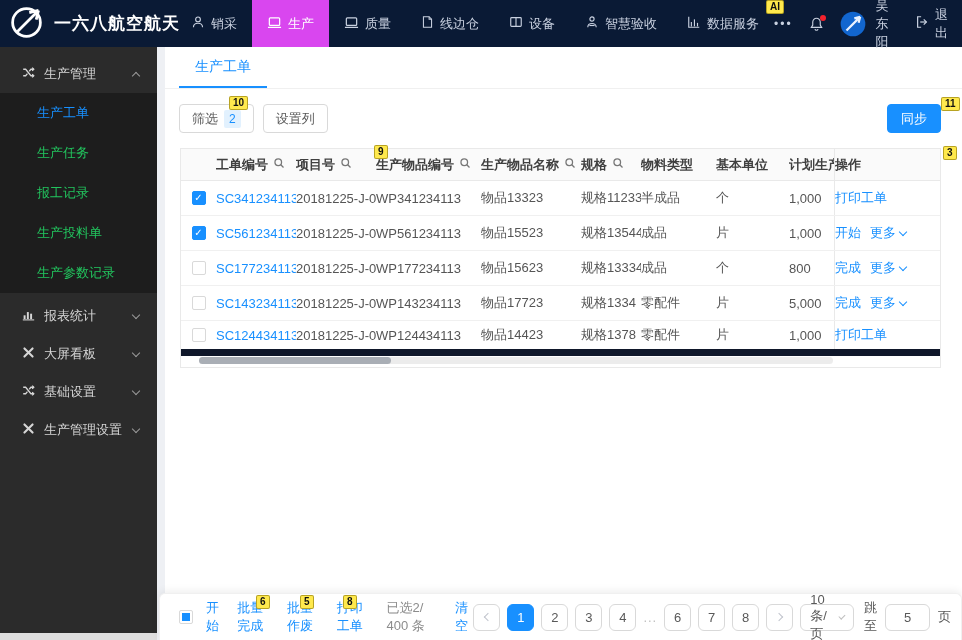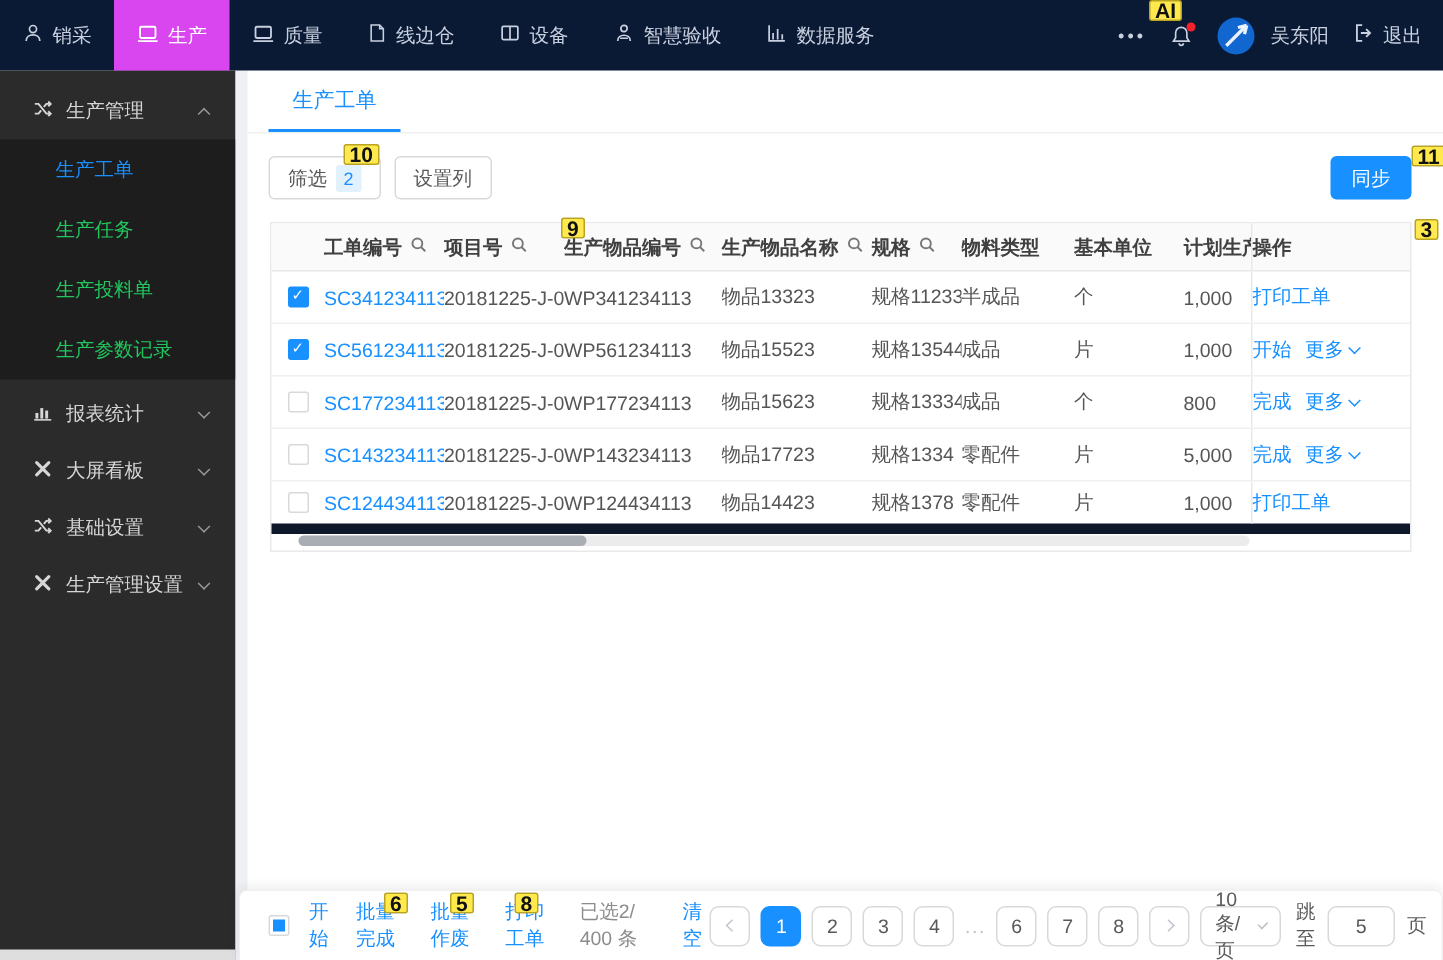--- a/index.html
+++ b/index.html
@@ -86,28 +86,37 @@
   .pbtn.active { background:#1890ff; border-color:#1890ff; color:#fff; }
   .pbtn.arrow { color:#c0c4cc; }
   .pellipsis { color:#bfbfbf; letter-spacing:1px; width:18px; text-align:center; }
   .psel { height:27px; border:1px solid #d9d9d9; border-radius:6px; padding:0 9px; display:flex; align-items:center; gap:7px; color:#595959; cursor:pointer; }
   .psel .chev { color:#bfbfbf; }
   .jump { display:flex; align-items:center; gap:8px; color:#595959; margin-left:3px; }
   .jumpin { width:45px; height:27px; border:1px solid #d9d9d9; border-radius:6px; text-align:center; font-size:13px; color:#595959; font-family:inherit; }
 
   
   .mark { position:absolute; z-index:60; background:#ffe94d; border:1px solid rgba(125,105,0,.55);
-          color:#111; font-size:14px; font-weight:bold; line-height:12px; padding:0 3px; border-radius:2px; }
+          color:#111; font-size:10px; font-weight:bold; line-height:12px; padding:0 3px; border-radius:2px; }
 </style>
 </head>
 <body>
 
 <div class="page">
 
   <header class="topnav">
+    <div class="brand">
+      <span>
+        <svg viewBox="0 0 40 40" width="37" height="37">
+            <circle cx="20" cy="21" r="15" fill="none" stroke="#fff" stroke-width="3"></circle>
+            <path d="M10 31 L33 8 M33 8 l-10 2.5 M33 8 l-2.5 10" stroke="#fff" stroke-width="3" fill="none"></path>
+          </svg>
+      </span>
+      <span class="brand-text">一六八航空航天</span>
+    </div>
     <nav class="nav-items">
       <div class="nav-item">
         <span><svg viewBox="0 0 16 16" width="14" height="14" fill="none" stroke="currentColor" stroke-width="1.3">
               <circle cx="8" cy="5" r="2.7"></circle>
               <path d="M2.8 14c0-3 2.4-4.6 5.2-4.6s5.2 1.6 5.2 4.6"></path>
             </svg></span>
         <span>销采</span>
       </div>
       <div class="nav-item active">
         <span><svg viewBox="0 0 16 16" width="15" height="15" fill="none" stroke="currentColor" stroke-width="1.3">
@@ -191,20 +200,21 @@
             <path d="M8.9 6.5 11 4h3.5"></path>
             <path d="M12.5 2l2 2-2 2"></path>
             <path d="M12.5 10l2 2-2 2"></path>
           </svg></span>
       <span class="lbl">生产管理</span>
       <span class="chev chev-up"></span>
     </div>
     <div class="side-sub">
       <div class="side-sub-item active">生产工单</div>
       <div class="side-sub-item">生产任务</div>
+      <div class="side-sub-item">报工记录</div>
       <div class="side-sub-item">生产投料单</div>
       <div class="side-sub-item">生产参数记录</div>
     </div>
     <div class="side-group" style="margin-top:4px">
       <span><svg viewBox="0 0 16 16" width="13" height="13" fill="currentColor">
             <rect x="2" y="9" width="2.4" height="4.6"></rect>
             <rect x="6" y="5" width="2.4" height="8.6"></rect>
             <rect x="10" y="7" width="2.4" height="6.6"></rect>
             <rect x="1" y="14" width="14" height="1.3"></rect>
           </svg></span>

